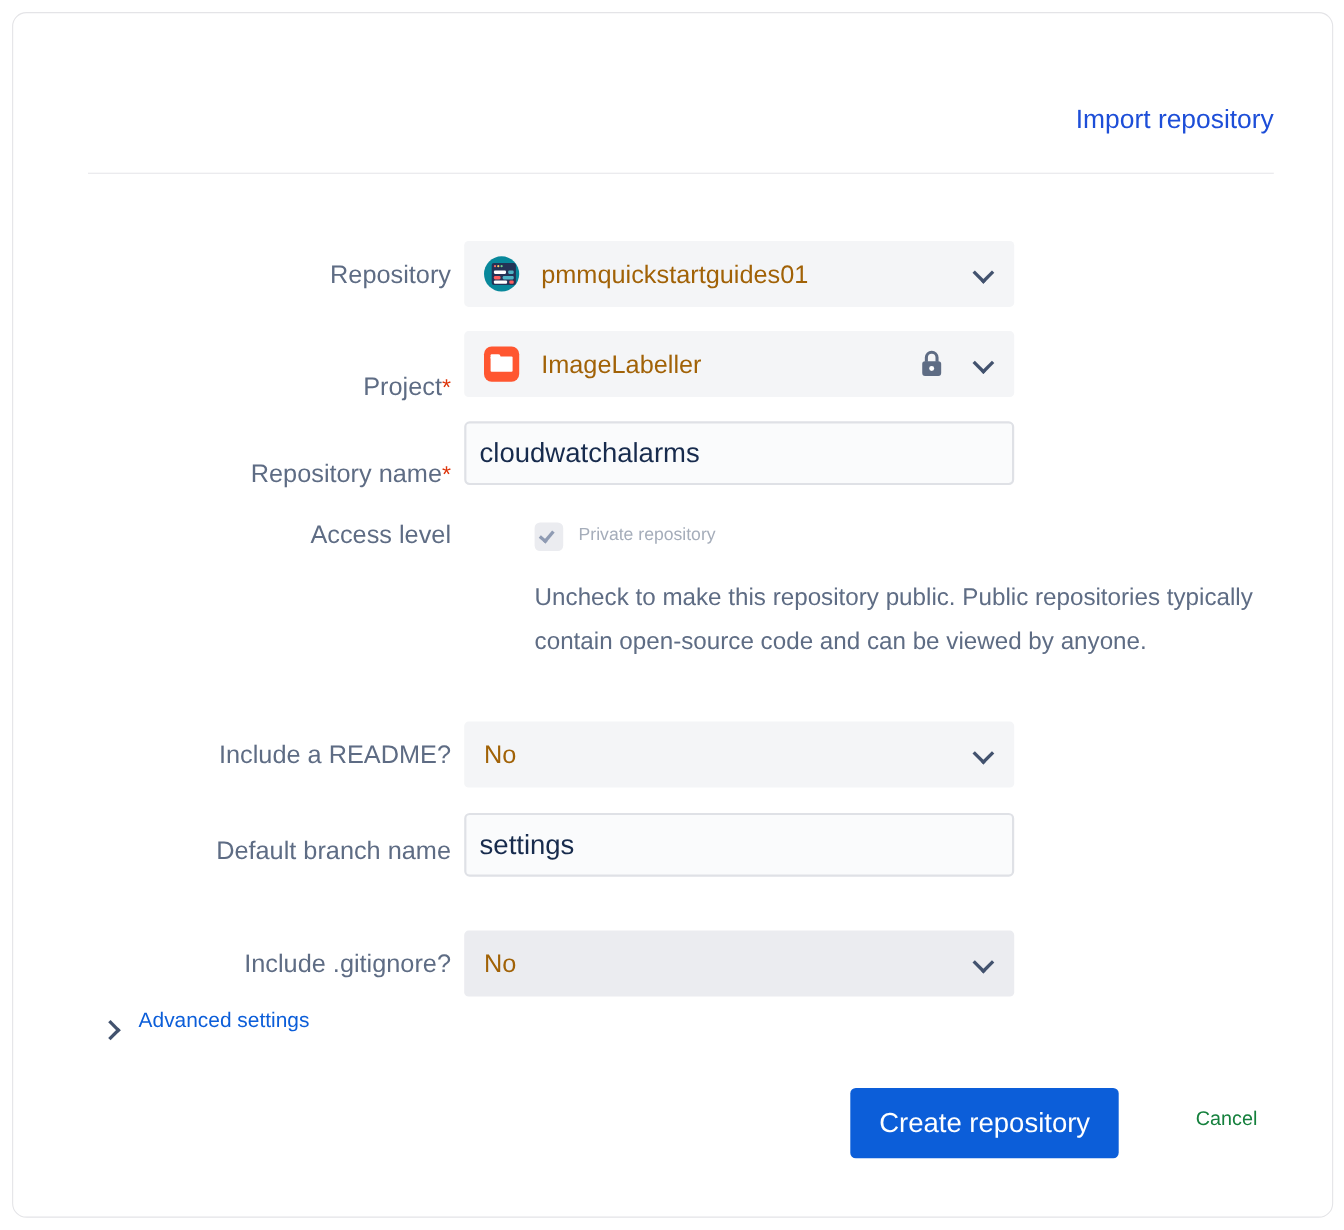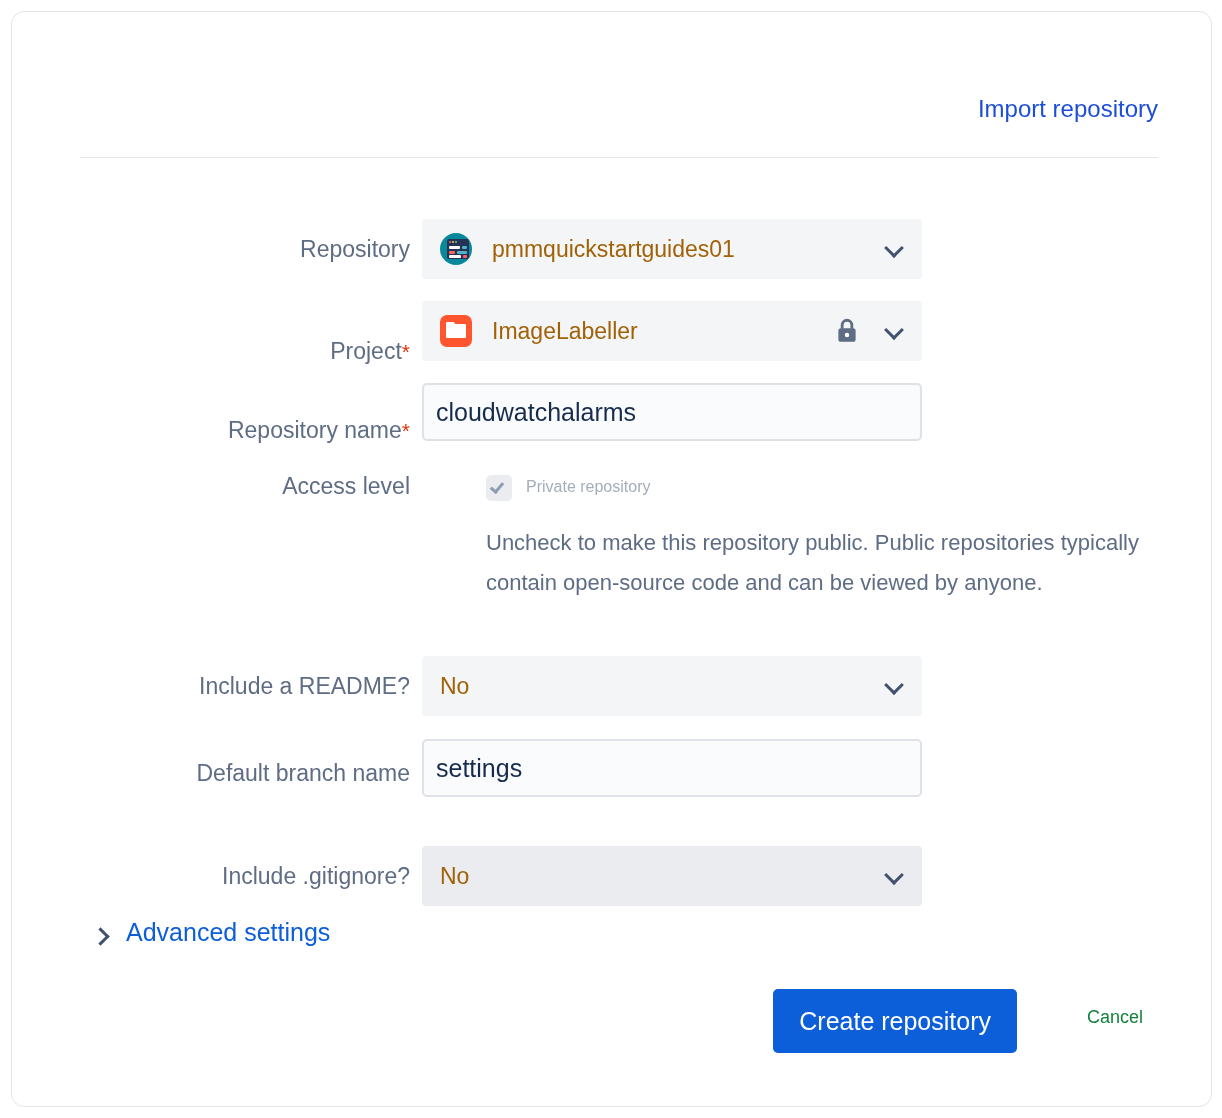--- a/index.html
+++ b/index.html
@@ -283,21 +283,21 @@
     width: 10px;
     height: 10px;
     border-right: 3px solid #42526e;
     border-top: 3px solid #42526e;
     transform: rotate(45deg);
   }
   #advanced-settings-label {
     position: absolute;
     left: 36px;
     top: -2px;
-    font-size: 25px;
+    font-size: 19px;
     color: #0c5ed9;
     white-space: nowrap;
   }
 
   
   #footer {
     position: absolute;
     right: 68px;
     top: 977px;
     height: 70px;

